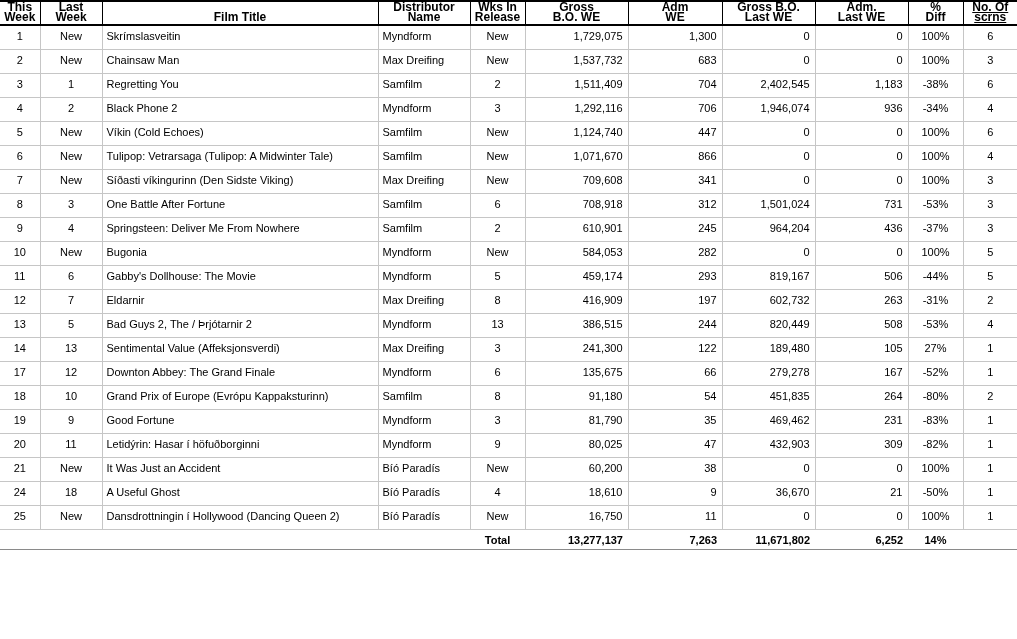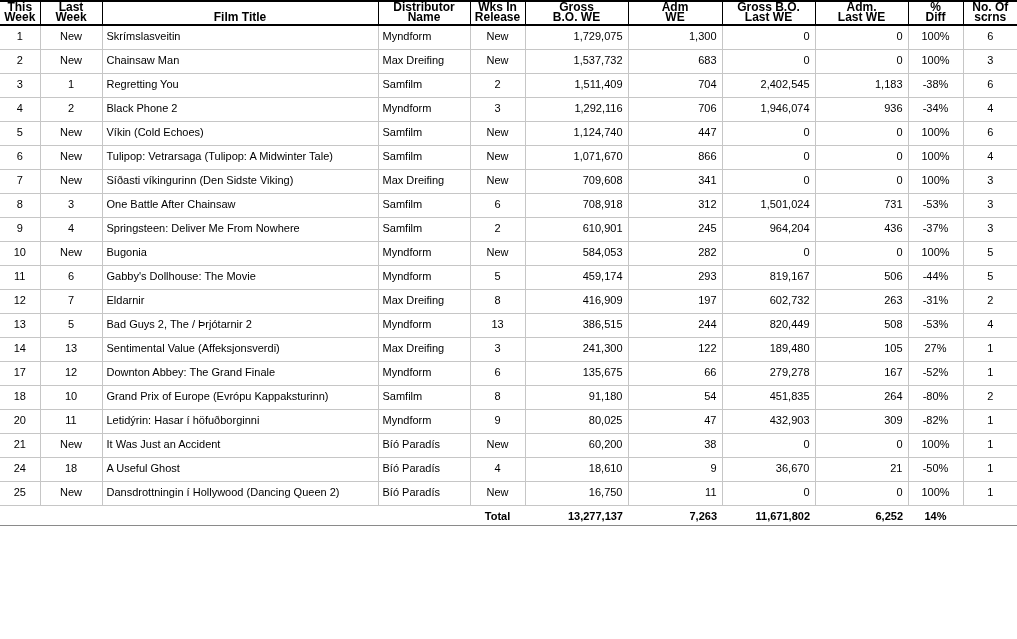--- a/index.html
+++ b/index.html
@@ -19,21 +19,21 @@
   }
   thead tr{height:19px;}
   thead td{
     font-weight:bold;font-size:12px;line-height:9.5px;
     text-align:center;vertical-align:bottom;
     padding:1px 1px 2px 1px;
     border-right:1px solid var(--hborder);
     border-bottom:2px solid var(--hborder);
     white-space:pre-line;overflow:hidden;
   }
-  thead td:last-child{border-right:none;}
+  thead td:last-child{border-right:none;text-decoration:underline;}
   tbody tr{height:24px;}
   tbody td{
     font-size:11px;line-height:12px;vertical-align:top;
     padding:4px 4px 0 4px;
     border-right:1px solid var(--grid);
     border-bottom:1px solid var(--grid);
     white-space:nowrap;overflow:hidden;
   }
   tbody td:last-child{border-right:none;}
   tfoot tr{height:20px;}
@@ -176,21 +176,21 @@
           <td class="ar">709,608</td>
           <td class="ar">341</td>
           <td class="ar">0</td>
           <td class="ar">0</td>
           <td class="ac">100%</td>
           <td class="ac">3</td>
         </tr>
         <tr>
           <td class="ac">8</td>
           <td class="ac">3</td>
-          <td class="al">One Battle After Chainsaw</td>
+          <td class="al">One Battle After Fortune</td>
           <td class="al">Samfilm</td>
           <td class="ac">6</td>
           <td class="ar">708,918</td>
           <td class="ar">312</td>
           <td class="ar">1,501,024</td>
           <td class="ar">731</td>
           <td class="ac">-53%</td>
           <td class="ac">3</td>
         </tr>
         <tr>
@@ -289,20 +289,33 @@
           <td class="ac">10</td>
           <td class="al">Grand Prix of Europe (Evrópu Kappaksturinn)</td>
           <td class="al">Samfilm</td>
           <td class="ac">8</td>
           <td class="ar">91,180</td>
           <td class="ar">54</td>
           <td class="ar">451,835</td>
           <td class="ar">264</td>
           <td class="ac">-80%</td>
           <td class="ac">2</td>
+        </tr>
+        <tr>
+          <td class="ac">19</td>
+          <td class="ac">9</td>
+          <td class="al">Good Fortune</td>
+          <td class="al">Myndform</td>
+          <td class="ac">3</td>
+          <td class="ar">81,790</td>
+          <td class="ar">35</td>
+          <td class="ar">469,462</td>
+          <td class="ar">231</td>
+          <td class="ac">-83%</td>
+          <td class="ac">1</td>
         </tr>
         <tr>
           <td class="ac">20</td>
           <td class="ac">11</td>
           <td class="al">Letidýrin: Hasar í höfuðborginni</td>
           <td class="al">Myndform</td>
           <td class="ac">9</td>
           <td class="ar">80,025</td>
           <td class="ar">47</td>
           <td class="ar">432,903</td>

